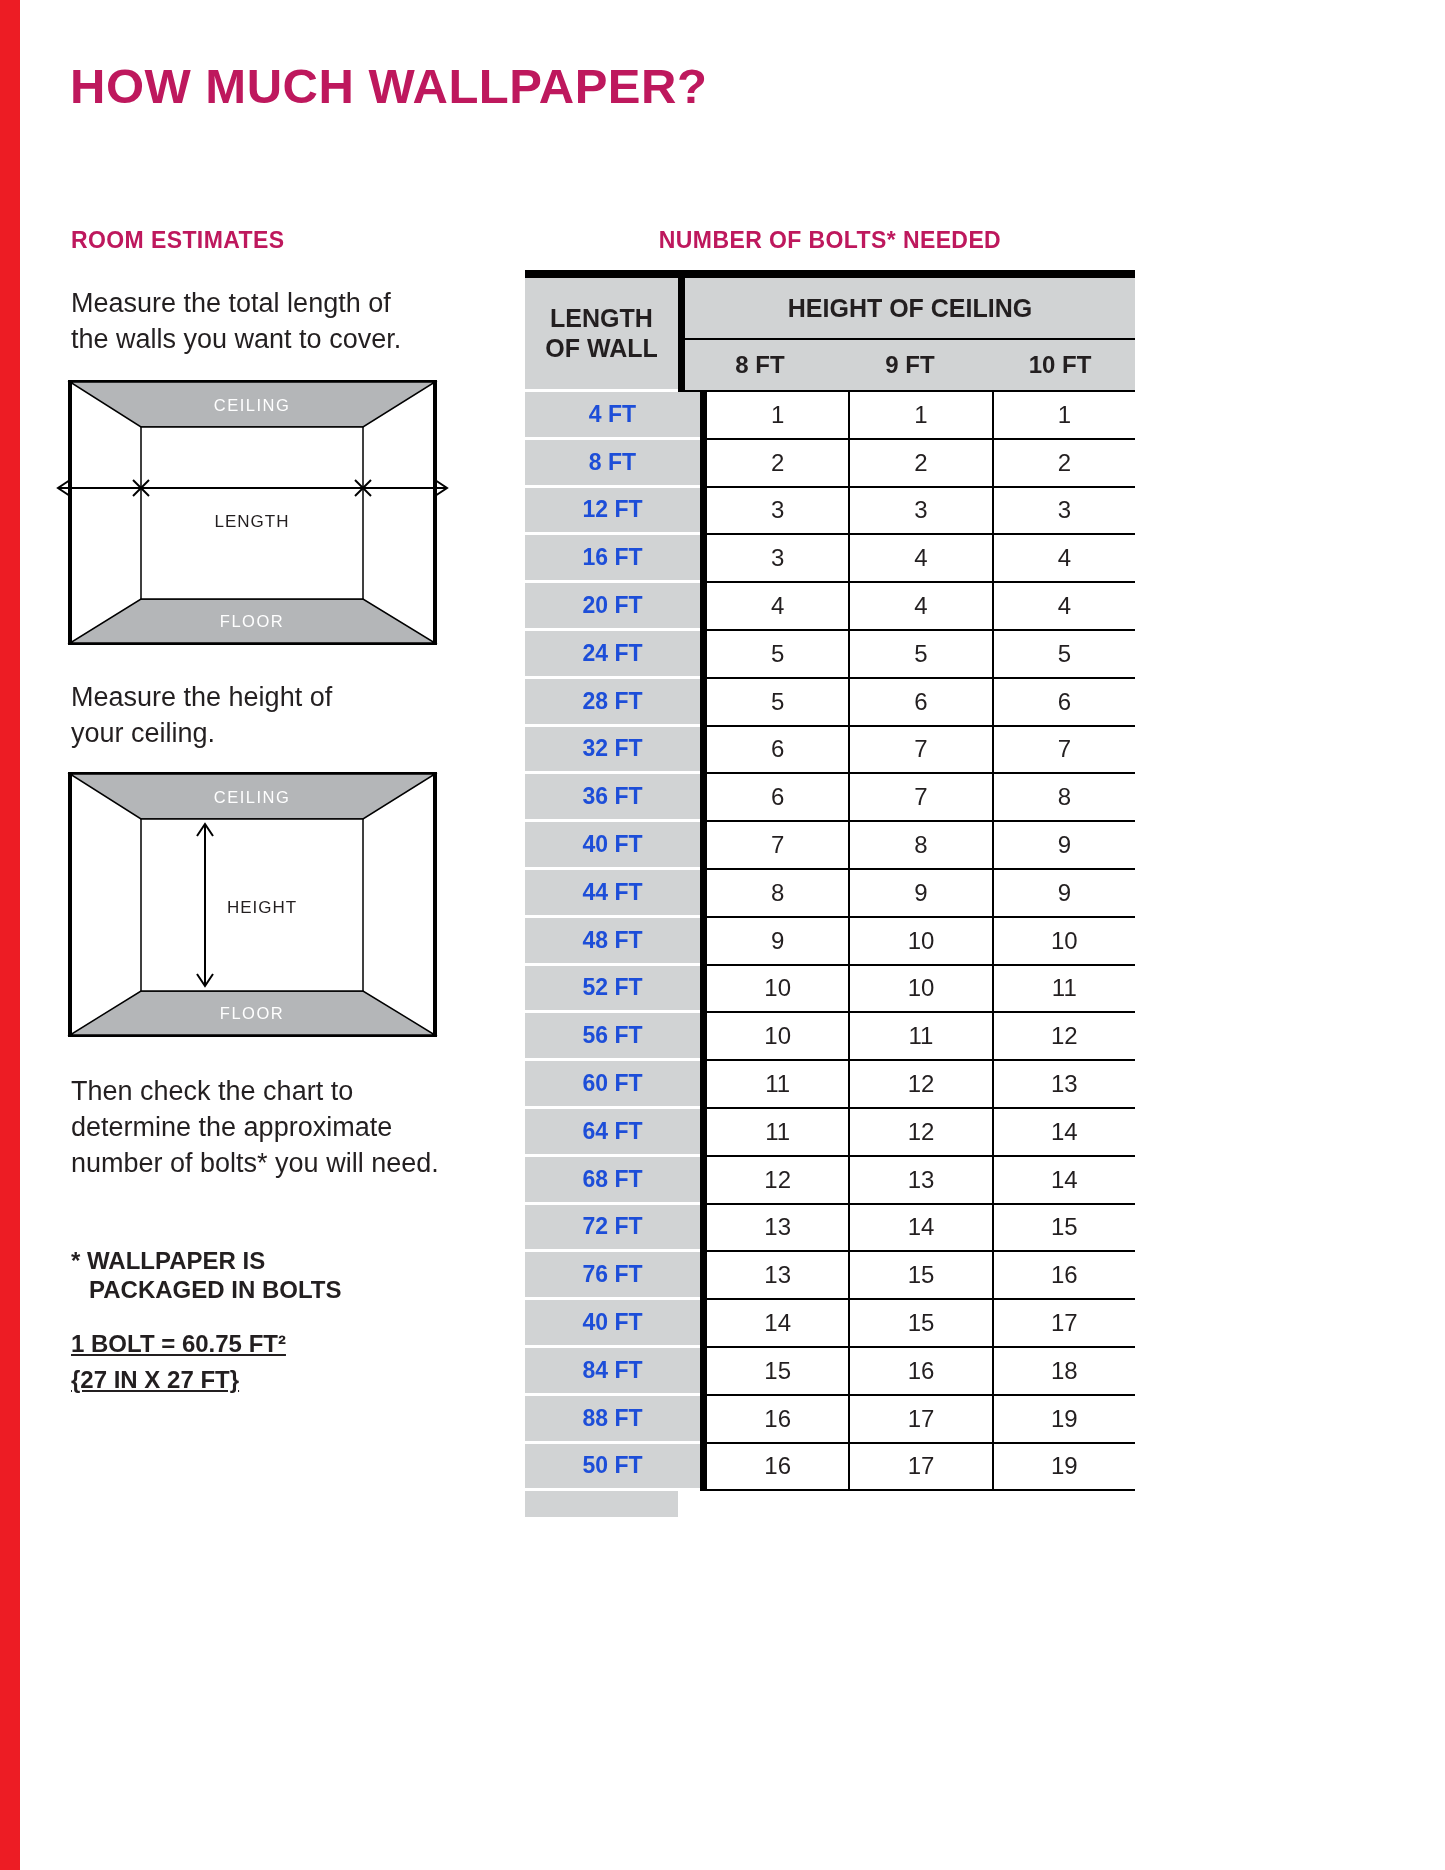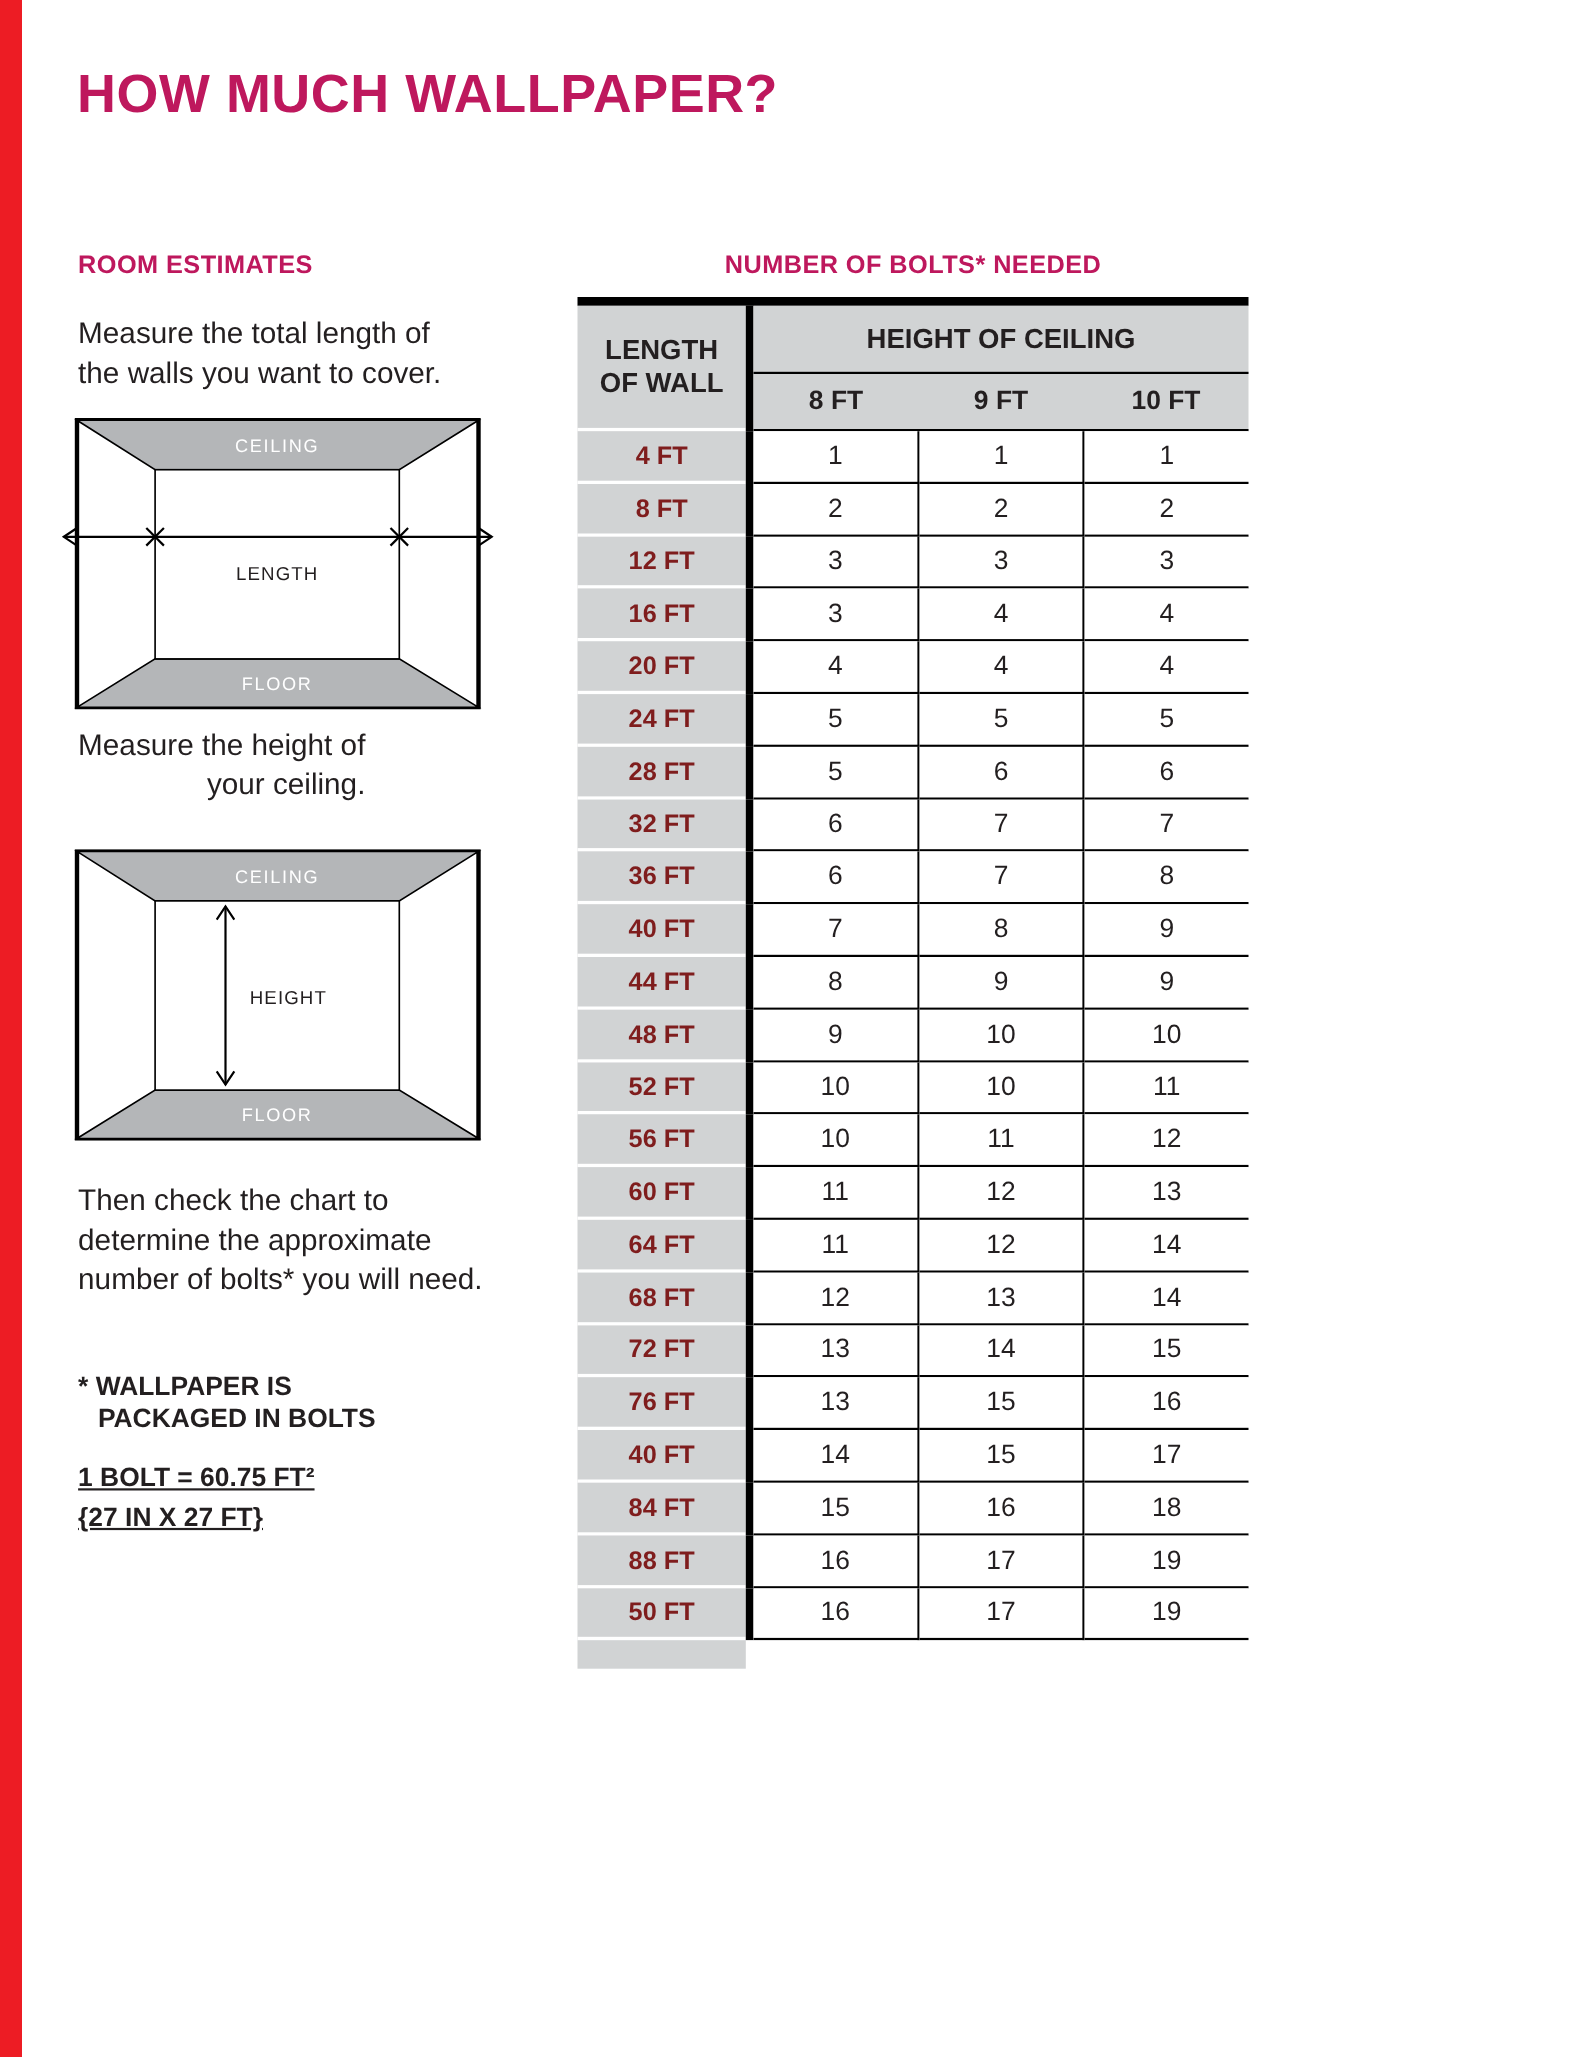--- a/index.html
+++ b/index.html
@@ -40,21 +40,21 @@
   .table-title { position: absolute; left: 525px; top: 227px; width: 610px; text-align: center; }
 
   .para {
     position: absolute;
     font-size: 27px;
     color: #231f20;
     line-height: 1.33;
     white-space: pre-line;
   }
   .para-1 { left: 71px; top: 286px; }
-  .para-2 { left: 71px; top: 660px; text-align: right; }
+  .para-2 { left: 71px; top: 680px; }
   .para-3 { left: 71px; top: 1074px; }
 
   .diagram {
     position: absolute;
     left: 55px;
     width: 395px;
     height: 265px;
   }
   .diagram-1 { top: 380px; }
   .diagram-2 { top: 772px; }
@@ -125,25 +125,25 @@
     border-bottom: 2px solid #000000;
   }
   .hdr-col {
     flex: 1;
     display: flex; align-items: center; justify-content: center;
     font-weight: bold; font-size: 24px;
   }
 
   .trow { display: flex; height: 47.8px; }
   .tlabel {
-    width: 153px;
+    width: 175px;
     background: #d1d3d4;
     display: flex; align-items: center; justify-content: center;
     font-weight: bold; font-size: 23px;
-    color: #7f1d1d;
+    color: #1d4ed8;
     border-bottom: 3px solid #ffffff;
   }
   .tcells { flex: 1; display: flex; border-left: 7px solid #000000; }
   .tcell {
     flex: 1;
     background: #ffffff;
     display: flex; align-items: center; justify-content: center;
     font-size: 24px;
     color: #231f20;
     border-bottom: 2px solid #000000;

